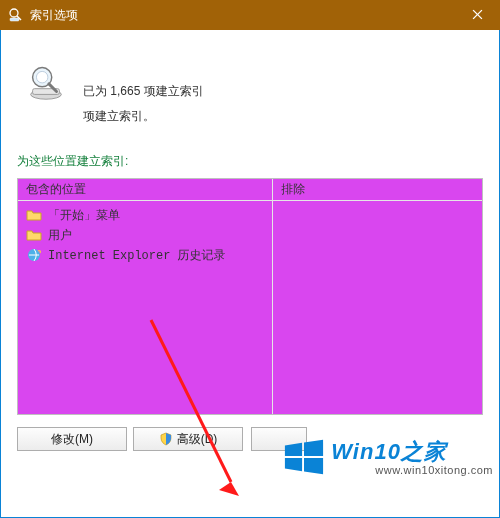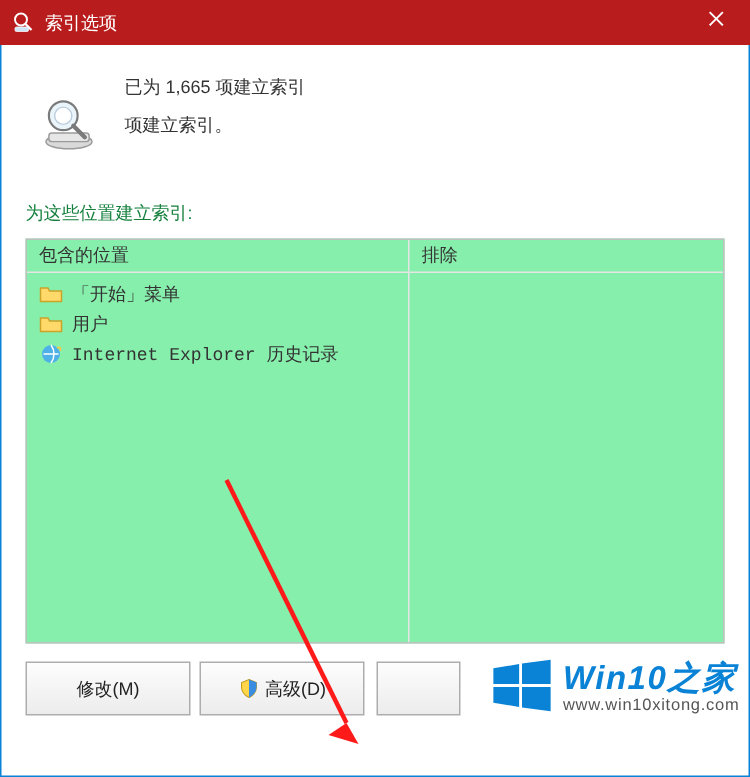--- a/index.html
+++ b/index.html
@@ -6,28 +6,27 @@
   body {
     font-family: "Microsoft YaHei", "Segoe UI", Tahoma, sans-serif;
     font-size: 12px;
     background: #fff;
     width: 500px;
     height: 518px;
     position: relative;
     overflow: hidden;
   }
   .titlebar {
-    background: #b91c1c;
+    background: #a16207;
     color: #fff;
     height: 30px;
     display: flex;
     align-items: center;
     justify-content: space-between;
     padding-left: 8px;
-    font-family: Liberation Serif, serif;
   }
   .titlebar-left { display:flex; align-items:center; gap:6px; }
   .title-icon svg { width:16px; height:16px; display:block; }
   .title-text { font-size:12px; }
   .close-btn {
     width: 45px; height: 30px;
     display:flex; align-items:center; justify-content:center;
     color:#fff; font-size:14px;
   }
 
@@ -37,29 +36,29 @@
     position: absolute;
     top: 30px; left: 0; right: 0; bottom: 0;
     background:#fff;
     padding: 12px 16px 10px 16px;
   }
 
   .status-row { display:flex; align-items:flex-start; gap:12px; padding: 6px 4px 0 4px; }
   .mag-icon { width:50px; height:50px; display:flex; align-items:center; justify-content:center; margin-top:8px; }
   .mag-icon svg { width:46px; height:46px; }
   .status-text { padding-top:2px; color:#333; }
-  .status-text .line1 { margin-bottom:8px; }
+  .status-text .line1 { margin-bottom:8px;margin-top:33px; }
 
   .sub-label { margin-top:28px; color:#15803d; }
 
   .list-frame {
     border:1px solid #bfbfbf;
     margin-top:8px;
-    height: 270px;
-    background:#86efac;
+    height: 237px;
+    background:#d946ef;
     position:relative;
   }
   .list-header {
     display:flex; height:22px; border-bottom:1px solid #e5e5e5;
     font-size:12px; color:#333;
   }
   .list-header .col {
     padding:3px 8px; display:flex; align-items:center;
   }
   .col-left { width: 55%; border-right:1px solid #e5e5e5; }
@@ -67,21 +66,21 @@
 
   .list-body { display:flex; height: calc(100% - 22px); font-family: Liberation Mono, monospace; }
   .body-left { width:55%; border-right:1px solid #e5e5e5; padding:4px 0; }
   .body-right { width:45%; padding:4px 8px; color:#333; }
 
   .loc-item { display:flex; align-items:center; gap:6px; padding:2px 8px; height:20px; color:#333;}
   .ic { width:16px; height:16px; display:inline-flex; align-items:center; justify-content:center; }
 
   .btn-row { display:flex; gap:6px; margin-top:12px; }
   .btn {
-    height:36px; width:110px;
+    height:24px; width:110px;
     background: linear-gradient(#fdfdfd,#ececec);
     border:1px solid #adadad;
     font-size:12px;
     display:flex; align-items:center; justify-content:center; gap:4px;
     color:#222;
   }
   .btn.small-gap { width:56px; margin-left:2px; }
   .shield { width:14px; height:14px; }
 
   .arrow {
@@ -92,21 +91,21 @@
   .arrow svg { width:120px; height:200px; }
 
   .watermark {
     position:absolute;
     right: 6px; bottom: 36px;
     display:flex; align-items:center; gap:6px;
     color:#0a83d6;
     pointer-events:none;
   }
   .watermark .wm-text { font-size:22px; font-weight:600; font-style:italic; letter-spacing:1px; }
-  .watermark .wm-sub { font-size:11px; color:#555; letter-spacing:0.5px; margin-top:2px;}
+  .watermark .wm-sub { font-size:11px; color:#555; letter-spacing:0.5px; margin-top:2px;margin-left:44px;}
   .watermark .wm-block { display:flex; flex-direction:column; line-height:1; }
   .winlogo svg { width:42px; height:42px; }
 </style>
 </head>
 <body>
 
 <div class="titlebar">
   <div class="titlebar-left">
     <span class="title-icon">
       <svg viewBox="0 0 16 16">

